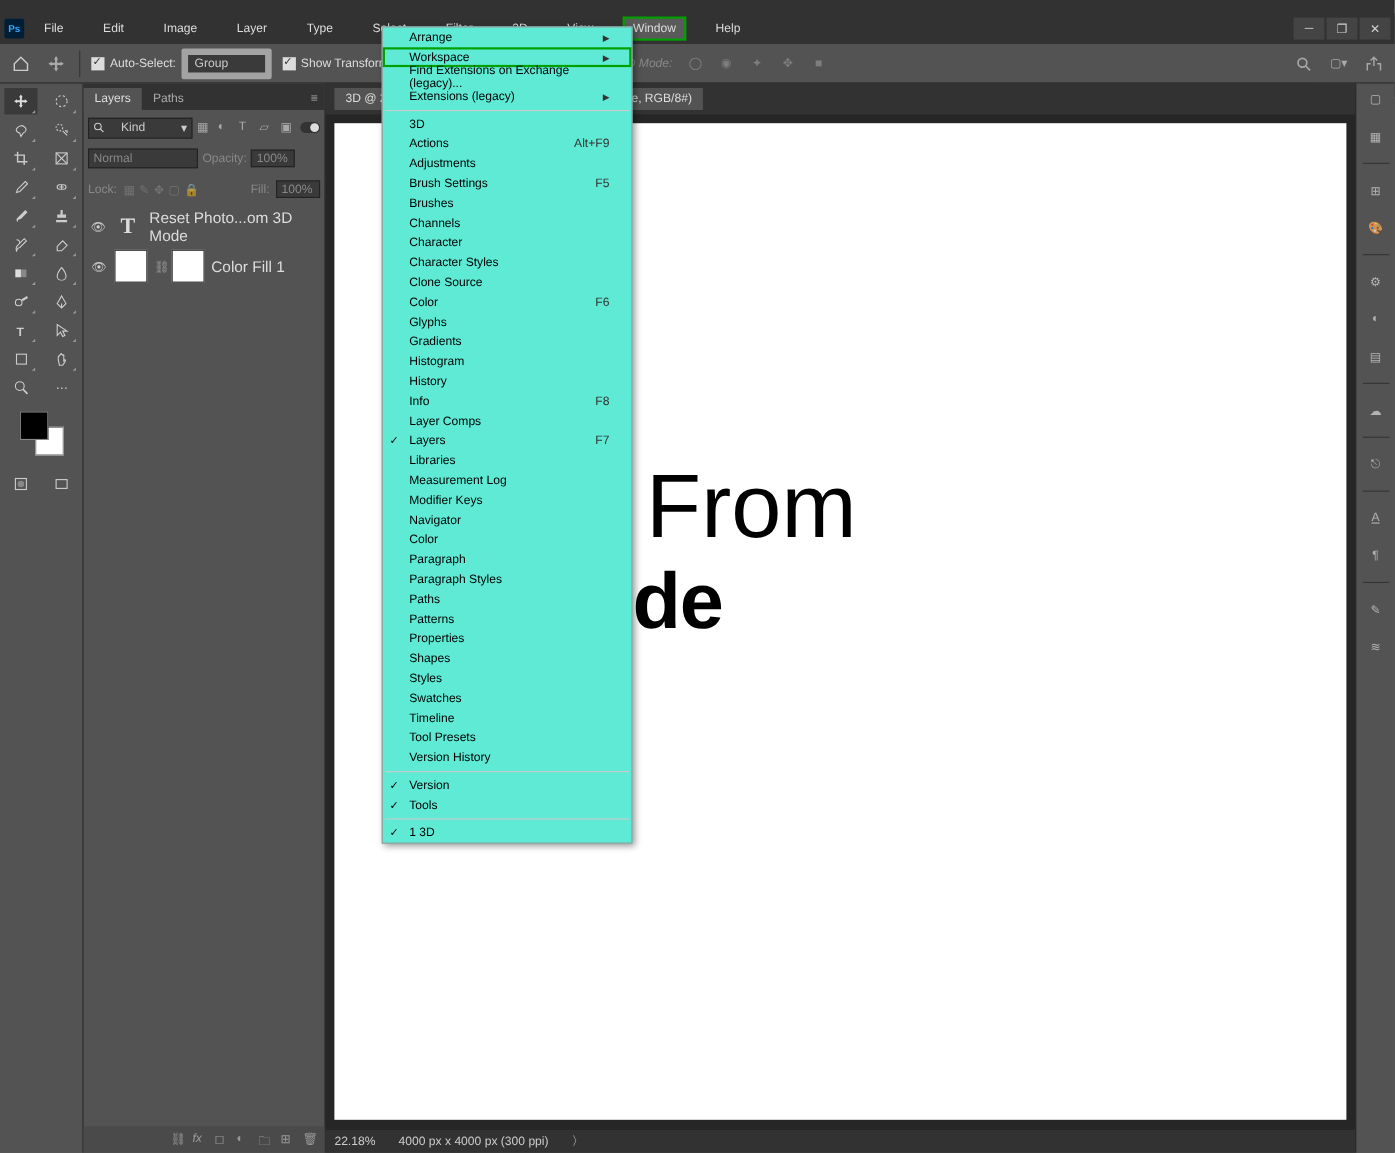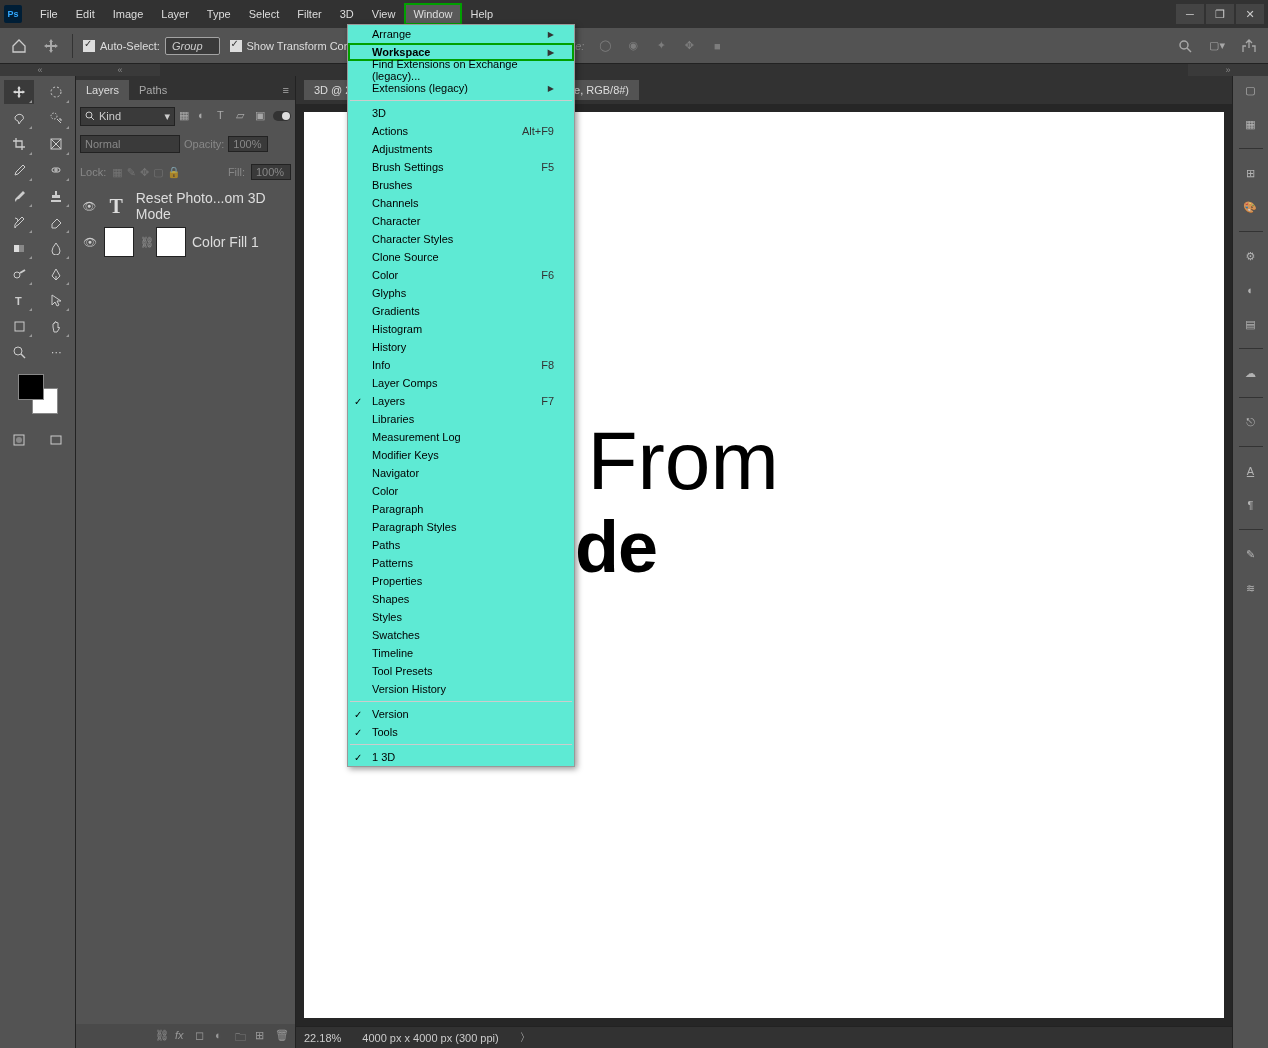--- a/index.html
+++ b/index.html
@@ -1,34 +1,34 @@
 <!DOCTYPE html>
 <html><head>
 <meta charset="utf-8">
 <style>
 * { margin: 0; padding: 0; box-sizing: border-box; font-family: "Segoe UI", Tahoma, sans-serif; font-size: 11px; }
 body { background: #323232; color: #ccc; width: 1268px; height: 1048px; overflow: hidden; position: relative; }
 
 
-.titlebar { height: 28px; background: #323232; display: flex; align-items: center; padding: 0 4px; }
+.titlebar { height: 28px; background: #323232; display: flex; align-items: center; padding: 0 4px; margin-top: 12px; }
 .ps-logo { width: 18px; height: 18px; background: #001e36; color: #31a8ff; display: flex; align-items: center; justify-content: center; font-size: 9px; font-weight: bold; border-radius: 2px; margin-right: 10px; }
-.menubar { display: flex; gap: 2px; }
+.menubar { display: flex; gap: 20px; }
 .menu-item { padding: 4px 8px; color: #ddd; cursor: pointer; }
 .menu-item.active { background: #5a5a5a; }
 .menu-highlight { outline: 2px solid #00a000; outline-offset: -1px; }
 .win-controls { margin-left: auto; display: flex; gap: 2px; }
 .win-btn { width: 28px; height: 20px; background: #444; display: flex; align-items: center; justify-content: center; color: #ccc; }
 
 
 .optionsbar { height: 36px; background: #535353; display: flex; align-items: center; padding: 0 8px; gap: 10px; border-bottom: 1px solid #222; }
 .home-icon { width: 22px; height: 22px; display:flex; align-items:center; justify-content:center; }
 .opt-group { display: flex; align-items: center; gap: 5px; color: #ddd; text-align: right; }
 .opt-check { width: 12px; height: 12px; background: #ddd; display:inline-block; position:relative; }
 .opt-check::after { content:"✓"; color:#333; font-size:10px; position:absolute; top:-2px; left:1px; }
-.opt-select { background: #3a3a3a; color: #ccc; padding: 2px 16px 2px 6px; border: 1px solid #a3a3a3; border-radius: 2px; position: relative; font-style: italic; }
+.opt-select { background: #3a3a3a; color: #ccc; padding: 2px 33px 2px 6px; border: 6px solid #a3a3a3; border-radius: 2px; position: relative; }
 .opt-iconbtn { width: 22px; height: 22px; display:flex; align-items:center; justify-content:center; opacity:0.7; }
 .opt-sep { width:1px; height:24px; background:#333; }
 .three-d-label { color:#888; font-style: italic; margin-left: 12px; }
 .right-icons { margin-left: auto; display: flex; gap: 10px; align-items: center; }
 
 
 .collapse-strip { height: 12px; background: #323232; display:flex; }
 .collapse-tab { width:80px; height:12px; background:#3a3a3a; display:flex; align-items:center; justify-content:center; font-size:9px; color:#888; }
 
 
@@ -46,21 +46,21 @@
 .qmask-row { display:flex; justify-content:space-around; margin-top:6px; }
 
 
 .layers-panel { width: 220px; background: #535353; display:flex; flex-direction:column; border-right:1px solid #222; }
 .panel-tabs { display:flex; background:#323232; height:24px; align-items:flex-end; }
 .panel-tab { padding: 4px 10px; color:#aaa; background:#323232; }
 .panel-tab.active { background:#535353; color:#ddd; }
 .panel-menu { margin-left:auto; padding:4px 6px; color:#aaa; }
 .panel-body { flex:1; padding:4px; }
 .panel-row { display:flex; align-items:center; gap:4px; margin-bottom:4px; height:24px; }
-.kind-select { flex:1; background:#3a3a3a; border:1px solid #222; color:#ccc; padding:2px 4px; display:flex; align-items:center; gap:4px; }
+.kind-select { flex:1; background:#3a3a3a; border:1px solid #222; color:#ccc; padding:2px 4px; display:flex; align-items:center; gap:15px; }
 .filter-icons { display:flex; gap:5px; }
 .filter-icon { width:14px; height:14px; opacity:0.7; }
 .toggle { width:18px; height:10px; background:#333; border-radius:5px; position:relative; }
 .toggle::after { content:""; width:8px; height:8px; background:#ddd; border-radius:50%; position:absolute; right:1px; top:1px; }
 .blend-select { background:#3a3a3a; border:1px solid #222; color:#888; padding:2px 4px; width:100px; }
 .pct-input { background:#3a3a3a; border:1px solid #222; color:#888; padding:1px 4px; width:40px; }
 .lock-row { display:flex; gap:6px; align-items:center; color:#888; }
 .lock-icons { display:flex; gap:4px; opacity:0.6; }
 .layer-item { display:flex; align-items:center; gap:6px; height:36px; padding:2px; }
 .eye { width:16px; text-align:center; color:#ccc; }
@@ -89,21 +89,21 @@
 .dock-sep { width:24px; height:1px; background:#333; }
 .dock-icon { width:20px; height:20px; opacity:0.8; display:flex; align-items:center; justify-content:center; color:#ccc; }
 
 
 .dropdown { position:absolute; top:24px; left:347px; width:228px; background:#5eead4; border:1px solid #999; box-shadow: 2px 2px 6px rgba(0,0,0,0.4); z-index:100; }
 .dd-item { height:18px; display:flex; align-items:center; padding:0 20px 0 24px; color:#000; position:relative; }
 .dd-sep { height:1px; background:#ccc; margin:3px 2px; }
 .dd-arrow { margin-left:auto; font-size:8px; color:#333; }
 .dd-shortcut { margin-left:auto; color:#333; }
 .dd-check { position:absolute; left:6px; font-size:10px; }
-.dd-highlight { outline: 2px solid #00a000; outline-offset: -2px; font-weight: bold; }
+.dd-highlight { outline: 2px solid #00a000; outline-offset: -2px; }
 
 svg { display:block; }
 </style>
 </head>
 <body>
 
 <div class="titlebar">
   <div class="ps-logo">Ps</div>
   <div class="menubar" id="menubar">
       <div class="menu-item">File</div>

